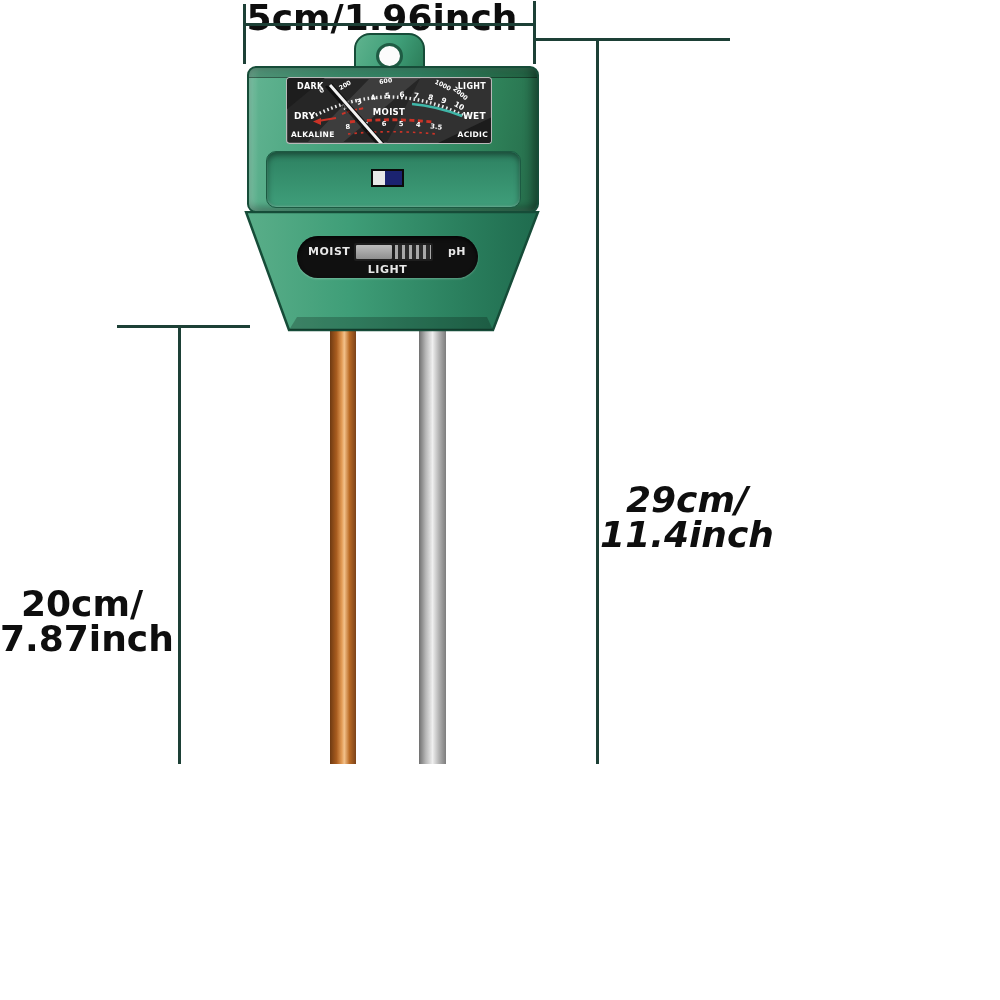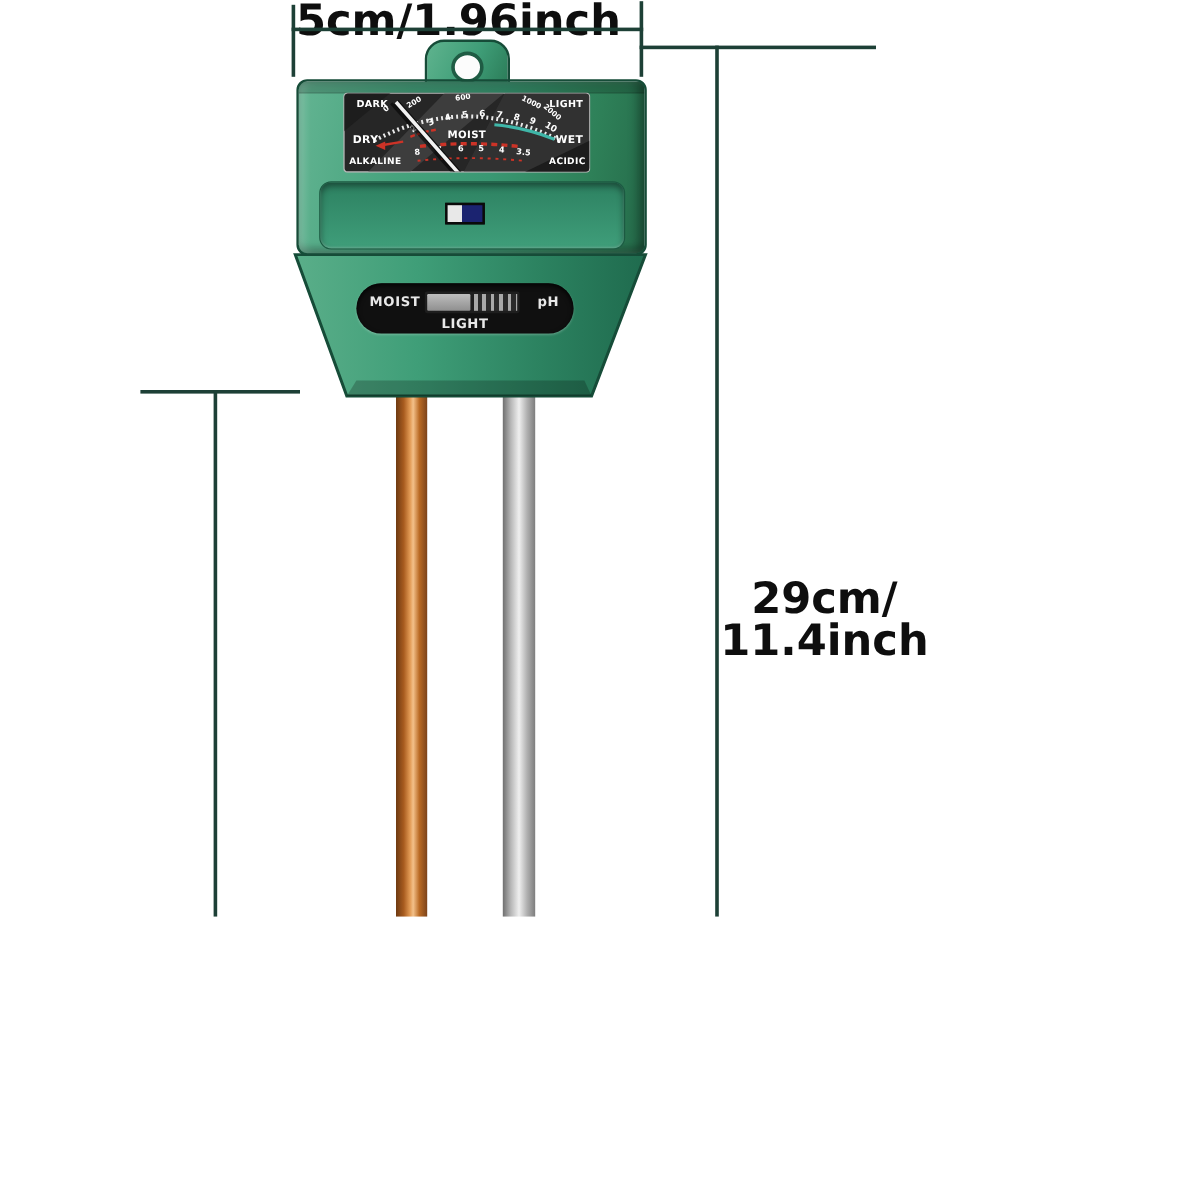--- a/index.html
+++ b/index.html
@@ -6,21 +6,21 @@
     --green-body:#3f9e78; --green-dark:#164c38; --dim:#1d4036;
     --copper:#c07a35; --silver:#c6c6c6; --panel:#101010; --txt:#0e0e0e;
   }
   *{margin:0;padding:0;box-sizing:border-box;}
   body{background:#fff;font-family:"DejaVu Sans","Liberation Sans",sans-serif;}
   .stage{position:relative;width:1000px;height:764px;background:#fff;overflow:hidden;}
   .abs{position:absolute;}
   .dimline{position:absolute;background:var(--dim);}
   .dimtext{position:absolute;color:var(--txt);font-weight:700;text-align:center;}
   .dimtext.top{left:222px;top:-2px;width:320px;font-size:36px;line-height:40px;}
-  .dimtext.right{left:592px;top:482px;width:190px;font-size:36px;line-height:35px;}
+  .dimtext.right{left:592px;top:482px;width:190px;font-size:36px;line-height:35px;font-style:italic;}
   .dimtext.left{left:0px;top:586px;width:164px;font-size:36px;line-height:35px;}
 
   
   .tab{left:354px;top:33px;width:71px;height:40px;border-radius:16px 16px 4px 4px;
        background:linear-gradient(115deg,#5fb38e,#3f9e78 55%,#2b7c58);
        border:2px solid var(--green-dark);z-index:1;}
   .tab-hole{position:absolute;left:20px;top:8px;width:27px;height:26px;border-radius:50%;
        background:#fcfcfc;border:3px solid #1f5c44;}
 
   
@@ -88,20 +88,24 @@
   <div class="dimline" style="left:596px;top:38px;width:3px;height:958px;"></div>
   <div class="dimline" style="left:464px;top:993px;width:266px;height:3px;"></div>
   <div class="dimtext right">
     <div>29cm/</div>
     <div>11.4inch</div>
   </div>
 
   <div class="dimline" style="left:117px;top:325px;width:133px;height:3px;"></div>
   <div class="dimline" style="left:178px;top:325px;width:3px;height:671px;"></div>
   <div class="dimline" style="left:100px;top:993px;width:150px;height:3px;"></div>
+  <div class="dimtext left">
+    <div>20cm/</div>
+    <div>7.87inch</div>
+  </div>
 
   <div class="abs probe copper"></div>
   <div class="abs probe silver"></div>
   <div class="abs tip copper"></div>
   <div class="abs tip silver"></div>
 
   <div class="abs tab">
     <div class="tab-hole"></div>
   </div>
 

